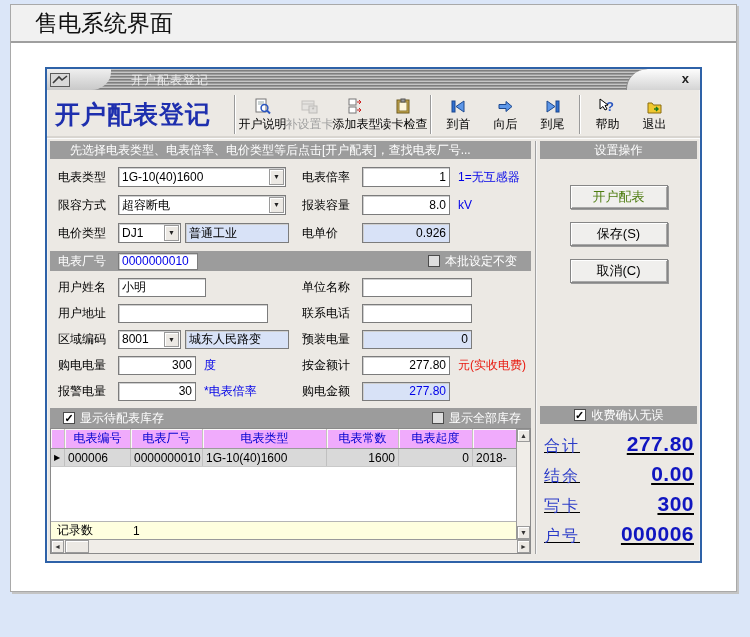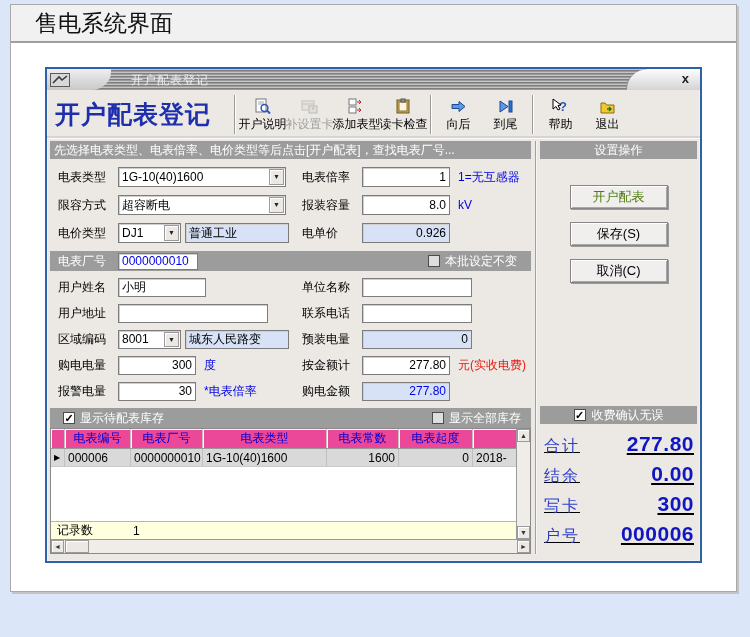--- a/index.html
+++ b/index.html
@@ -46,21 +46,21 @@
   .tbtn.disabled svg { opacity:.4; filter:grayscale(1); }
   .tlabel { white-space:nowrap; }
 
   
   .main { flex:1; display:flex; padding:2px 3px 7px 3px; min-height:0; }
   .left { flex:1; display:flex; flex-direction:column; min-width:0; }
   .right { width:162px; margin-left:4px; padding-left:3px; border-left:2px groove #f5f5f5;
            display:flex; flex-direction:column; }
 
   .graybar { background:#9c9c9c; color:#fff; font-size:12px; display:flex; align-items:center; }
-  .hintbar { flex:0 0 18px; padding-left:4px; margin-bottom:4px; white-space:nowrap; overflow:hidden; }
+  .hintbar { flex:0 0 18px; padding-left:20px; margin-bottom:4px; white-space:nowrap; overflow:hidden; }
   .panel-header { flex:0 0 18px; justify-content:center; }
 
   
   .frow { display:flex; align-items:center; height:28px; padding-left:8px; font-size:12px; }
   .frow2 { height:26px; }
   .lab { width:60px; flex:0 0 60px; white-space:nowrap; }
   .lctrl { width:176px; flex:0 0 176px; display:flex; align-items:center; gap:4px; }
   .lab2 { width:60px; flex:0 0 60px; margin-left:8px; white-space:nowrap; }
   .note-blue { color:#0000e8; margin-left:8px; white-space:nowrap; }
   .note-red { color:#e8190f; margin-left:8px; white-space:nowrap; }
@@ -86,21 +86,21 @@
 
   .cb { width:12px; height:12px; flex:0 0 12px; background:#fff; border:1px solid #4c4c4c;
         display:inline-flex; align-items:center; justify-content:center; margin-right:5px; position:relative; }
   .cb.on-gray { background:#dedede; }
   .cb.checked::after { content:"\2713"; font-size:11px; font-weight:bold; color:#000; line-height:1; }
 
   
   .tablezone { flex:1; display:flex; flex-direction:column; border:1px solid #8a8a8a; background:#fff; min-height:0; }
   .tz-top { flex:1; display:flex; min-height:0; }
   .grid { flex:1; display:flex; flex-direction:column; min-width:0; }
-  .gridhead { display:flex; flex:0 0 20px; background:#ec4899; border-bottom:1px solid #9a9a9a;
+  .gridhead { display:flex; flex:0 0 20px; background:#f0abfc; border-bottom:1px solid #9a9a9a;
               color:#0000d0; font-size:12px; }
   .gridhead .hc { display:flex; align-items:center; justify-content:center;
                   border-right:1px solid #c6c3bd; box-shadow:inset 1px 1px 0 #fbfaf8; white-space:nowrap; overflow:hidden; }
   .gridrow { display:flex; flex:0 0 18px; background:#d9d9d9; font-size:12px; border-bottom:1px solid #c9c9c9; }
   .gridrow .dc { display:flex; align-items:center; padding:0 3px; border-right:1px solid #c0c0c0;
                  white-space:nowrap; overflow:hidden; }
   .dc.num { justify-content:flex-end; }
   .cg { width:14px; flex:0 0 14px; } .c1 { width:66px; flex:0 0 66px; } .c2 { width:72px; flex:0 0 72px; }
   .c3 { width:124px; flex:0 0 124px; } .c4 { width:72px; flex:0 0 72px; } .c5 { width:74px; flex:0 0 74px; }
   .c6 { flex:1; min-width:0; border-right:none !important; }
@@ -205,20 +205,29 @@
               <rect x="2" y="2" width="12" height="13" fill="#caa84b" stroke="#6b5a20"></rect>
               <rect x="4" y="4" width="8" height="9" fill="#fdf6dd" stroke="#8a7a3a"></rect>
               <rect x="6" y="1" width="4" height="3" fill="#9a9a9a" stroke="#555"></rect>
             </svg>
         </span>
         <span class="tlabel">读卡检查</span>
       </div>
 
       <span class="tsep"></span>
 
+      <div class="tbtn">
+        <span class="ticon">
+          <svg width="17" height="15" viewBox="0 0 17 15">
+              <rect x="2" y="2" width="3" height="11" fill="#2f6fd0" stroke="#1c488f"></rect>
+              <polygon points="14,2 6,7.5 14,13" fill="#5d97e8" stroke="#1c488f"></polygon>
+            </svg>
+        </span>
+        <span class="tlabel">到首</span>
+      </div>
 
 
       <div class="tbtn">
         <span class="ticon">
           <svg width="17" height="15" viewBox="0 0 17 15">
               <polygon points="15,7.5 9,2.5 9,5.5 2,5.5 2,9.5 9,9.5 9,12.5" fill="#5d97e8" stroke="#1c488f"></polygon>
             </svg>
         </span>
         <span class="tlabel">向后</span>
       </div>

